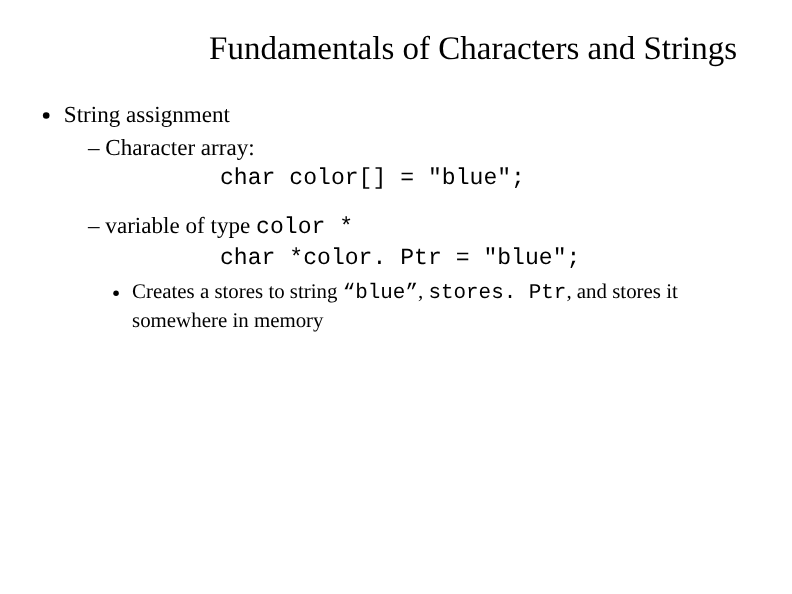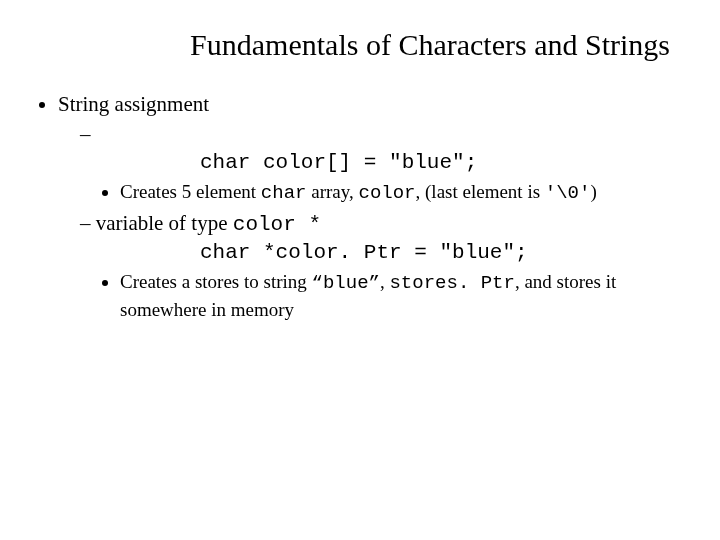--- a/index.html
+++ b/index.html
@@ -37,21 +37,21 @@
     content: "– ";
   }
   ul.level3 {
     list-style: disc;
     margin: 2px 0 0 0;
     padding-left: 40px;
     font-size: 19px;
   }
   li {
     line-height: 1.35;
-    margin-bottom: 2px;
+    margin-bottom: 14px;
   }
   .code {
     font-family: "Courier New", Courier, monospace;
   }
   .codeblock {
     font-family: "Courier New", Courier, monospace;
     font-size: 21px;
     margin-left: 120px;
     line-height: 1.35;
   }
@@ -65,26 +65,22 @@
 <div class="slide">
 
   <div class="title">Fundamentals of Characters and Strings</div>
 
   <ul class="level1">
     <li>
       <span>String assignment</span>
 
       <ul class="level2">
         <li>
+          <span>Character array:</span>
           <div class="codeblock">char color[] = "blue";</div>
-          <ul class="level3">
-            <li>
-              <span>Creates 5 element </span><span class="code">char</span><span> array, </span><span class="code">color</span><span>, (last element is </span><span class="code">'\0'</span><span>)</span>
-            </li>
-          </ul>
         </li>
 
         <li>
           <span>variable of type </span><span class="code">color *</span>
           <div class="codeblock">char *color. Ptr = "blue";</div>
           <ul class="level3">
             <li>
               <span>Creates a stores to string </span><span class="code bold">“blue”</span><span>, </span><span class="code">stores. Ptr</span><span>, and stores it somewhere in memory</span>
             </li>
           </ul>

